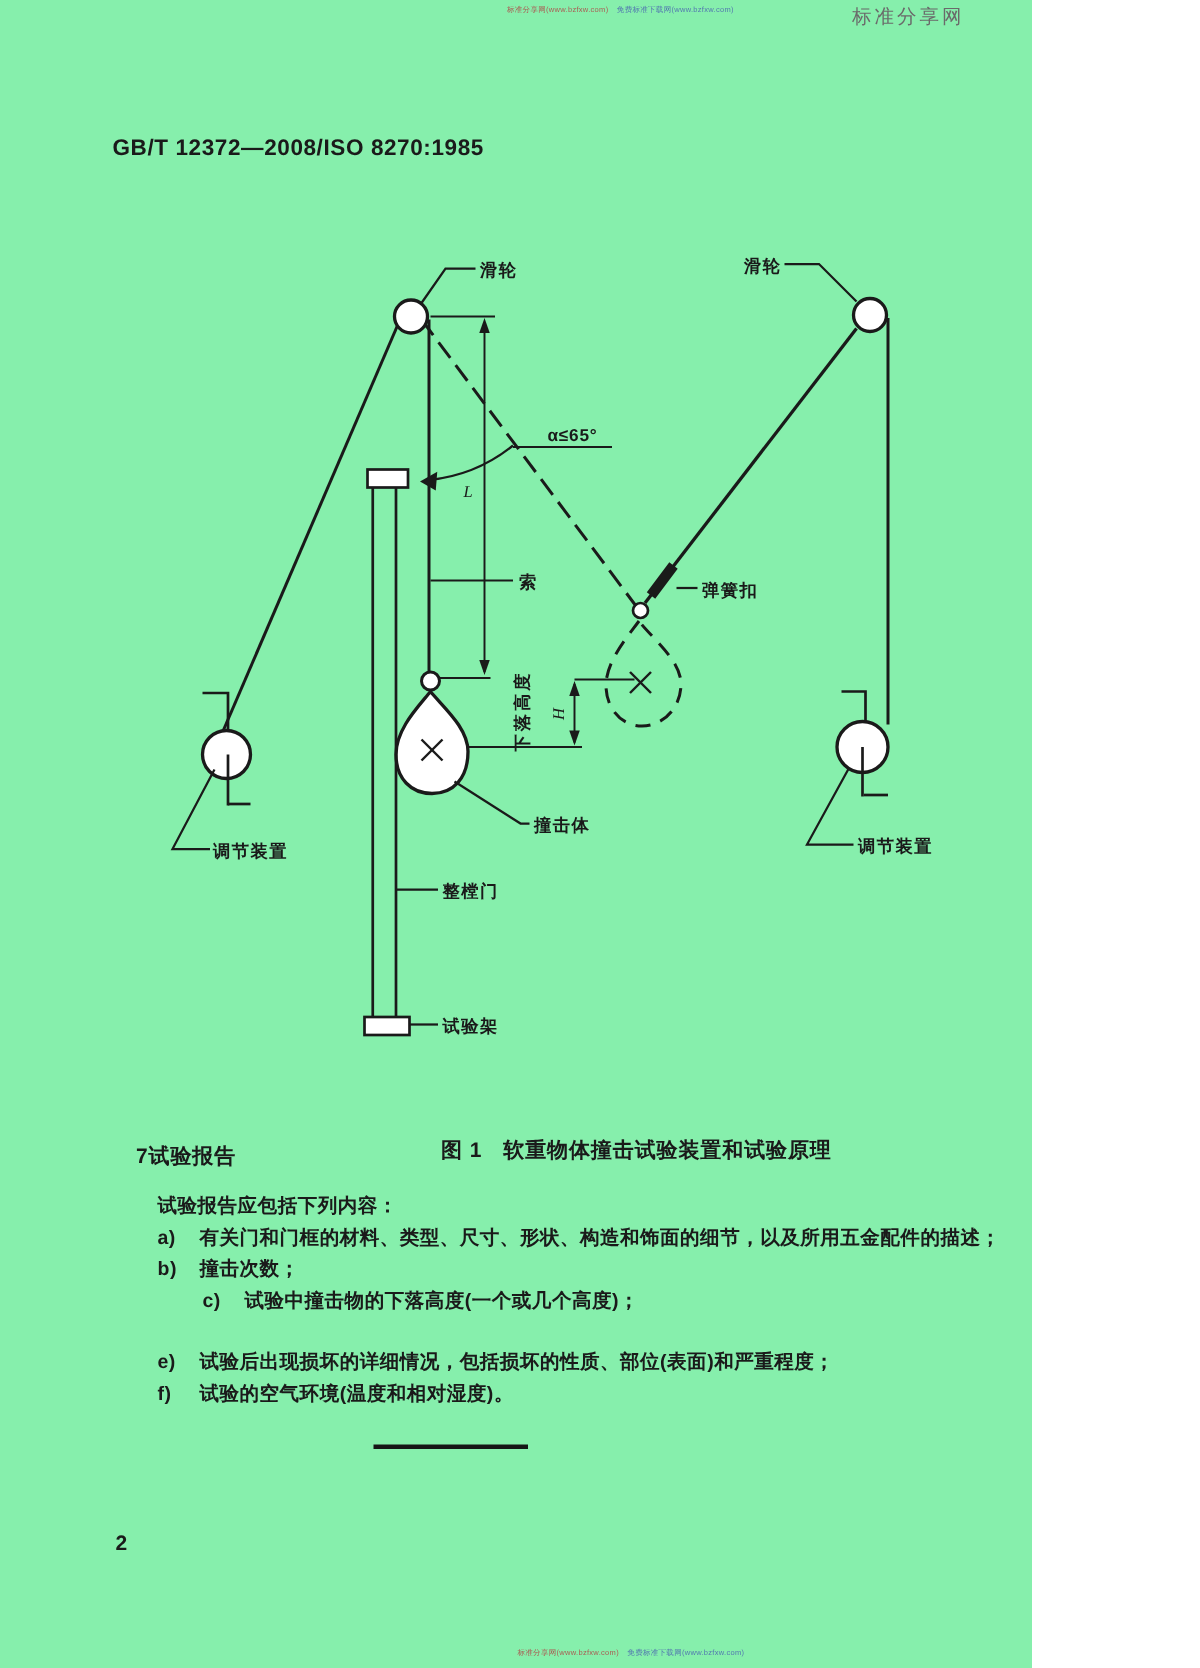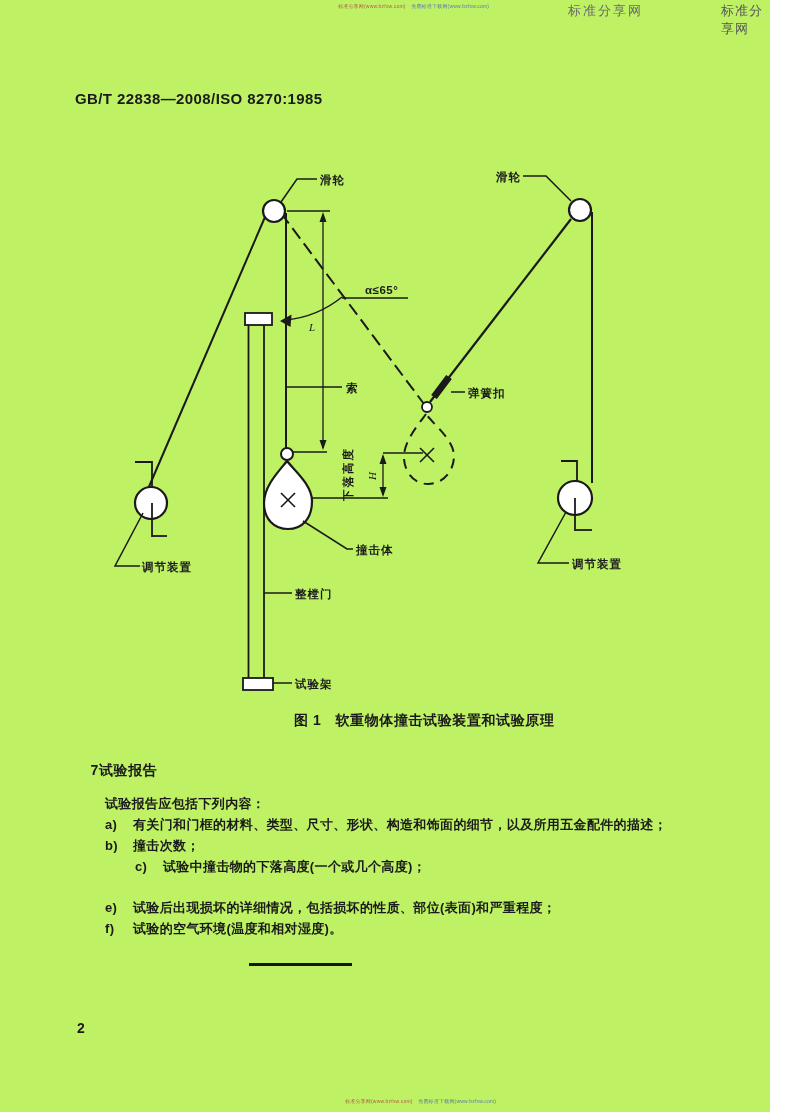--- a/index.html
+++ b/index.html
@@ -1,16 +1,16 @@
 <!DOCTYPE html>
 <html><head>
 <meta charset="utf-8">
 <style>
   html,body{margin:0;padding:0;background:#ffffff;}
-  .page{position:relative;width:770px;height:1112px;background:#bef264;overflow:hidden;
+  .page{position:relative;width:688px;height:1112px;background:#86efac;overflow:hidden;
         font-family:"Liberation Sans",sans-serif;color:#1a1a1a;}
   .abs{position:absolute;}
   .wm{font-size:5px;letter-spacing:.2px;white-space:nowrap;filter:blur(.45px);opacity:.85;}
   .wm .wm-red{color:#b04444;}
   .wm .wm-blue{color:#4a66b0;margin-left:4px;}
   .site-name{font-size:13px;color:#6a6a6a;letter-spacing:2px;}
   .site-tagline{font-size:13px;color:#575757;letter-spacing:1px;}
   .doc-num{font-size:15px;font-weight:bold;letter-spacing:.4px;}
   .caption{font-size:14px;font-weight:bold;letter-spacing:.6px;white-space:nowrap;}
   .caption .cap-prefix{margin-right:14px;}
@@ -36,21 +36,21 @@
 
 <div class="page">
 
   <div class="abs wm" style="left:338px;top:3px;">
     <span class="wm-red">标准分享网(www.bzfxw.com)</span>
     <span class="wm-blue">免费标准下载网(www.bzfxw.com)</span>
   </div>
   <div class="abs site-name" style="left:568px;top:2px;">标准分享网</div>
   <div class="abs site-tagline" style="left:721px;top:2px;">标准分享网</div>
 
-  <div class="abs doc-num" style="left:75px;top:90px;">GB/T 22838—2008/ISO 8270:1985</div>
+  <div class="abs doc-num" style="left:75px;top:90px;">GB/T 12372—2008/ISO 8270:1985</div>
 
   <svg class="dg" width="800" height="712" viewBox="0 0 800 712">
 
     <line class="ln-rope" x1="265" y1="217" x2="148" y2="489"></line>
     <line class="ln-rope" x1="286" y1="213" x2="286" y2="448"></line>
     <line class="ln-rope" x1="281" y1="213" x2="424" y2="404" stroke-dasharray="13 6"></line>
     <line class="ln-rope" x1="592" y1="212" x2="592" y2="483"></line>
     <line class="ln-rope" x1="571" y1="219" x2="430" y2="402" style="stroke-width:2.2"></line>
 
     <line x1="434" y1="397" x2="449" y2="377" stroke="#1a1a1a" stroke-width="7"></line>
@@ -120,21 +120,21 @@
     <polyline class="ln-thin" points="143,513 115,566 140,566" style="stroke-width:1.5"></polyline>
     <text class="dlab" x="142" y="571">调节装置</text>
 
     <polyline class="ln" points="561,461 577,461 577,481"></polyline>
     <line class="ln" x1="575" y1="498" x2="575" y2="531"></line>
     <line class="ln" x1="576" y1="530" x2="592" y2="530"></line>
     <polyline class="ln-thin" points="566,512 538,563 569,563" style="stroke-width:1.5"></polyline>
     <text class="dlab" x="572" y="568">调节装置</text>
   </svg>
 
-  <div class="abs caption" style="left:262px;top:712px;padding-left:32px;">
+  <div class="abs caption" style="left:262px;top:758px;padding-left:32px;">
     <span class="cap-prefix">图 1</span><span>软重物体撞击试验装置和试验原理</span>
   </div>
 
   <div class="abs sec-head" style="left:76px;top:762px;text-align:right;">
     <span class="sec-num">7</span><span>试验报告</span>
   </div>
   <div class="abs body-row" style="left:105px;top:795px;">试验报告应包括下列内容：</div>
 
   <div class="abs body-row" style="left:105px;top:816px;">
     <span class="marker">a)</span><span>有关门和门框的材料、类型、尺寸、形状、构造和饰面的细节，以及所用五金配件的描述；</span>

